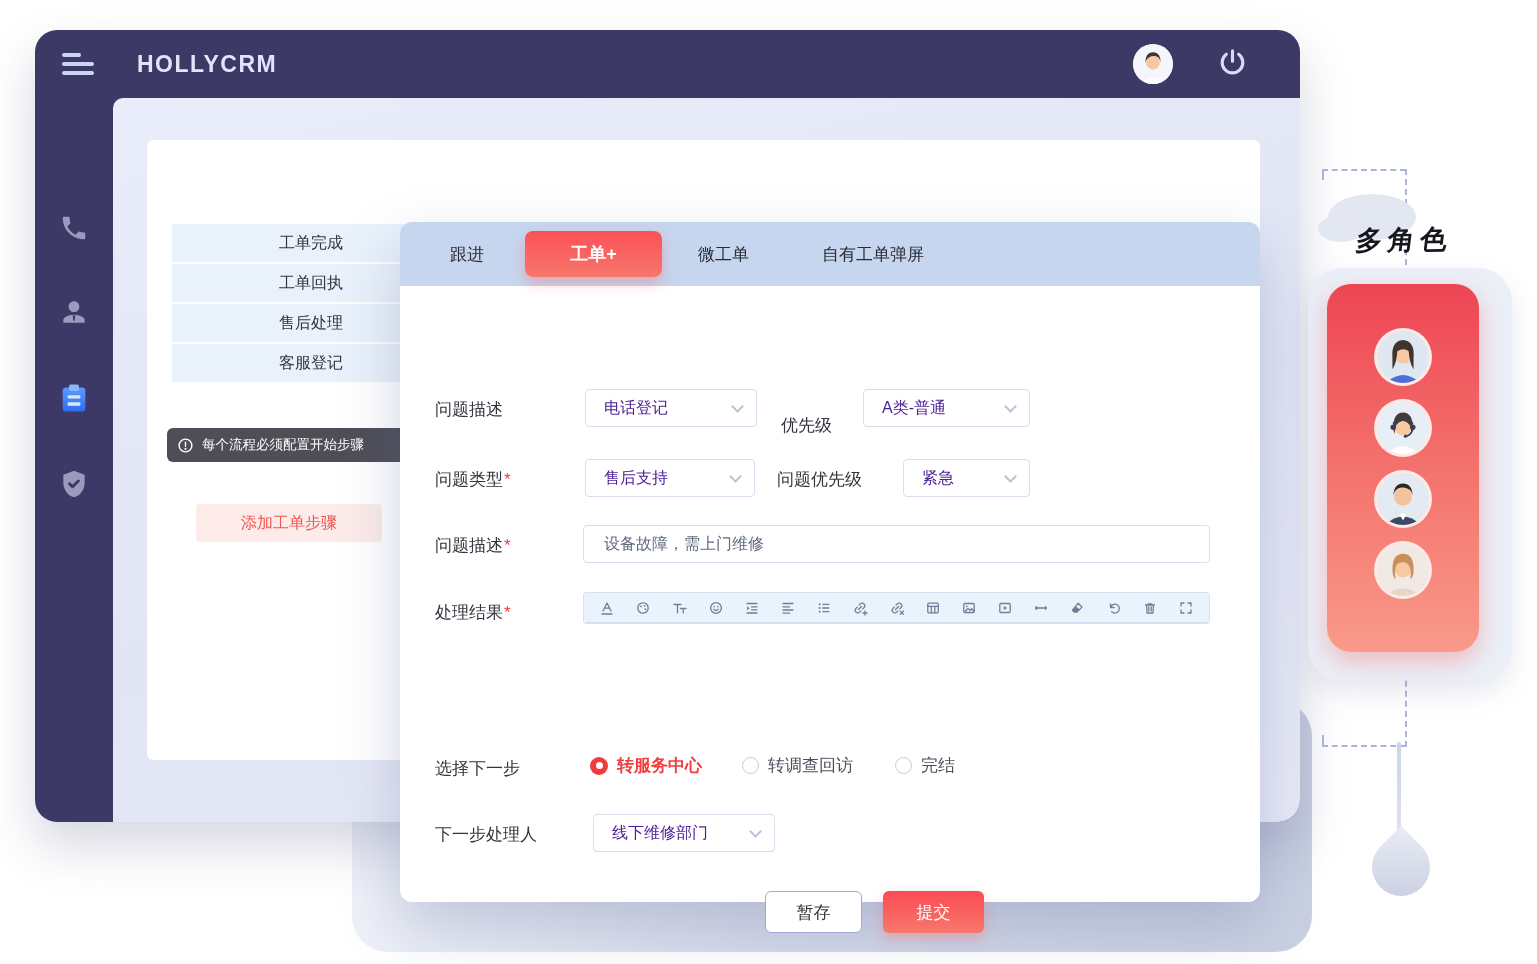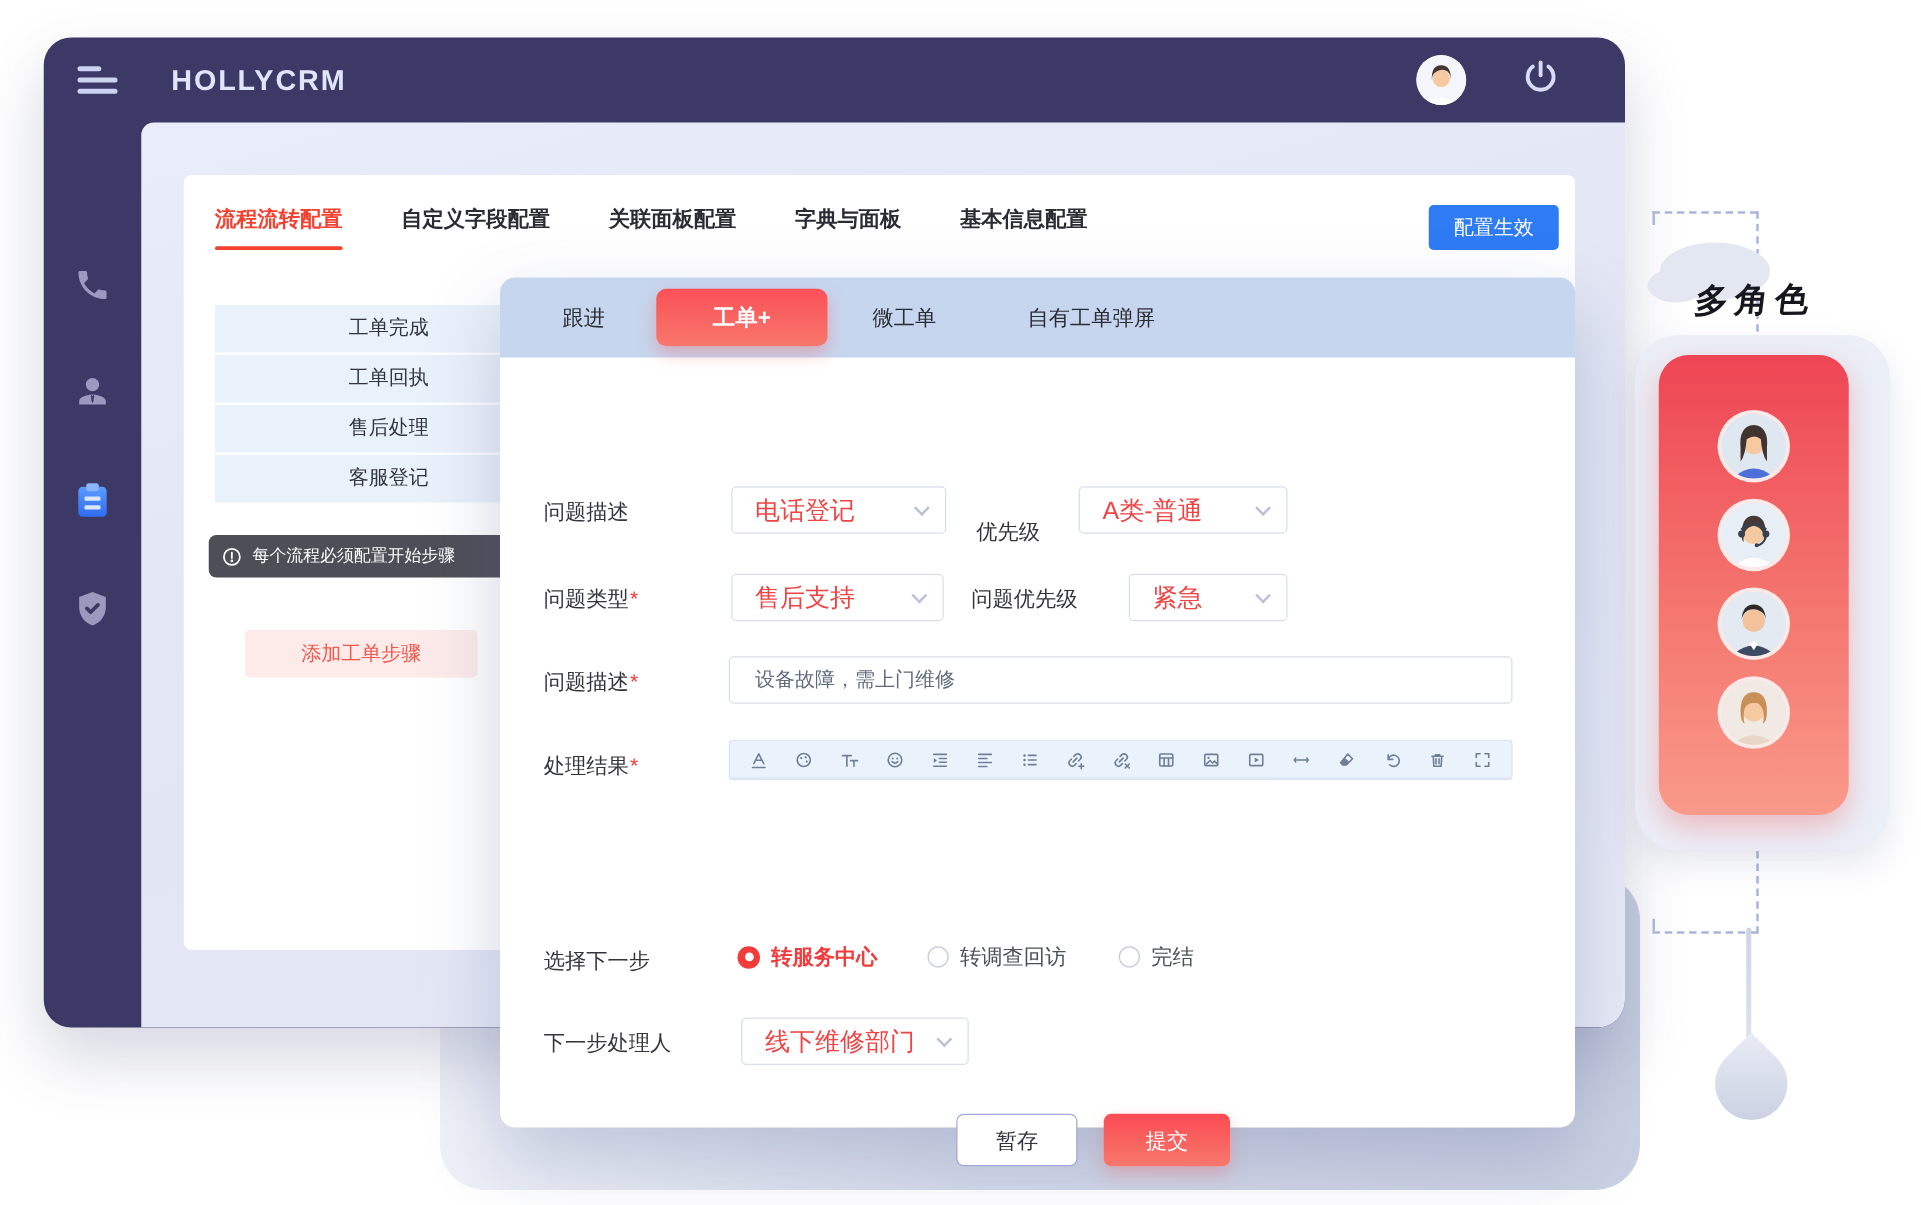--- a/index.html
+++ b/index.html
@@ -25,21 +25,21 @@
              background:linear-gradient(165deg,#e9ecf9 0%,#e1e5f4 55%,#e7eaf7 100%); border-top-left-radius:10px; }
 
   
   .card { position:absolute; left:147px; top:140px; width:1113px; height:620px; background:#fff; border-radius:6px; z-index:3; }
   .ptabs { position:absolute; left:25px; top:24px; right:13px; display:flex; align-items:center; }
   .ptab { font-size:17px; font-weight:600; color:#2a2b33; margin-right:47px; padding-bottom:13px; position:relative; cursor:pointer; white-space:nowrap; }
   .ptab.active { color:#f4402e; }
   .ptab.active::after { content:""; position:absolute; left:0; right:0; bottom:0; height:3px; border-radius:2px; background:#f4402e; }
   .apply-btn { margin-left:auto; width:104px; height:36px; border-radius:4px; background:#2e7bf4; color:#fff; font-size:16px;
                display:flex; align-items:center; justify-content:center; cursor:pointer; }
-  .steplist { position:absolute; left:25px; top:104px; width:278px; }
+  .steplist { position:absolute; left:25px; top:84px; width:278px; }
   .steprow { height:38px; margin-bottom:2px; background:#e9f1fb; color:#33343d; font-size:16px; text-align:center; line-height:38px; cursor:pointer; }
   .tooltip { position:absolute; left:20px; top:288px; width:266px; height:34px; background:#4e4e57; border-radius:6px;
              display:flex; align-items:center; padding:0 10px; gap:8px; }
   .tooltip span { color:#fff; font-size:13.5px; white-space:nowrap; }
   .add-btn { position:absolute; left:49px; top:364px; width:186px; height:38px; background:#fcebe9; border-radius:4px;
              color:#f0574e; font-size:16px; display:flex; align-items:center; justify-content:center; cursor:pointer; }
 
   
   .modal { position:absolute; left:400px; top:222px; width:860px; height:680px; background:#fff; border-radius:12px;
            box-shadow:0 24px 60px rgba(90,100,150,.28); z-index:5; }
@@ -47,21 +47,21 @@
   .mtab { font-size:17px; color:#2a2b33; cursor:pointer; white-space:nowrap; }
   .mtab-active { margin-left:41px; width:137px; height:46px; border-radius:8px; color:#fff; font-size:18px; font-weight:bold;
                  background:linear-gradient(180deg,#fb5158 0%,#f7776c 100%); display:flex; align-items:center; justify-content:center;
                  box-shadow:0 6px 14px rgba(250,85,90,.35); cursor:pointer; }
   .mt1{ margin-left:50px; } .mt3{ margin-left:36px; } .mt4{ margin-left:73px; }
   .mbody { position:relative; }
   .flabel { position:absolute; font-size:17px; color:#33343d; white-space:nowrap; }
   .req { color:#f23c3c; margin-left:1px; }
   .select { position:absolute; height:38px; background:#fff; border:1px solid #d8dfec; border-radius:4px;
             display:flex; align-items:center; justify-content:space-between; padding:0 14px 0 18px; cursor:pointer; }
-  .select span { font-size:20px; color:#ef4444; }
+  .select span { font-size:16px; color:#4c1d95; }
   .chev { width:9px; height:9px; border-right:2px solid #b9c3d6; border-bottom:2px solid #b9c3d6; transform:rotate(45deg); margin-top:-4px; flex:none; }
   .tinput { position:absolute; height:38px; background:#fff; border:1px solid #d8dfec; border-radius:4px;
             display:flex; align-items:center; padding:0 20px; }
   .tinput span { font-size:16px; color:#5f6b7d; }
   .editor { position:absolute; left:183px; top:306px; width:627px; border:1px solid #d7e1f0; border-radius:3px; overflow:hidden; }
   .etoolbar { height:30px; background:#eaf2fc; border-bottom:1px solid #d4dff0; display:flex; align-items:center; justify-content:space-between; padding:0 15px; }
   .ticon { width:16px; height:16px; cursor:pointer; }
   .ticon svg { stroke:#6f7f98; fill:none; stroke-width:1.3; stroke-linecap:round; stroke-linejoin:round; }
   .ticon .f { fill:#6f7f98; stroke:none; }
   .econtent { height:96px; background:#e5eefa; padding:13px 20px; font-size:16px; color:#5d6a7d; cursor:text; }
@@ -158,28 +158,20 @@
           <svg width="31" height="31" viewBox="0 0 24 24" fill="none" stroke="#d6dcf6" stroke-width="2.4" stroke-linecap="round">
               <path d="M12 3v8"></path>
               <path d="M7.2 5.6a8 8 0 1 0 9.6 0"></path>
             </svg>
         </span>
       </div>
     </div>
   </div>
 
   <div class="card">
-    <div class="ptabs">
-      <div class="ptab active">流程流转配置</div>
-      <div class="ptab">自定义字段配置</div>
-      <div class="ptab">关联面板配置</div>
-      <div class="ptab">字典与面板</div>
-      <div class="ptab">基本信息配置</div>
-      <div class="apply-btn">配置生效</div>
-    </div>
     <div class="steplist">
       <div class="steprow">工单完成</div>
       <div class="steprow">工单回执</div>
       <div class="steprow">售后处理</div>
       <div class="steprow">客服登记</div>
     </div>
     <div class="tooltip">
       <span style="display:flex">
         <svg width="17" height="17" viewBox="0 0 24 24" fill="none" stroke="#fff" stroke-width="2" stroke-linecap="round">
             <circle cx="12" cy="12" r="9"></circle>

